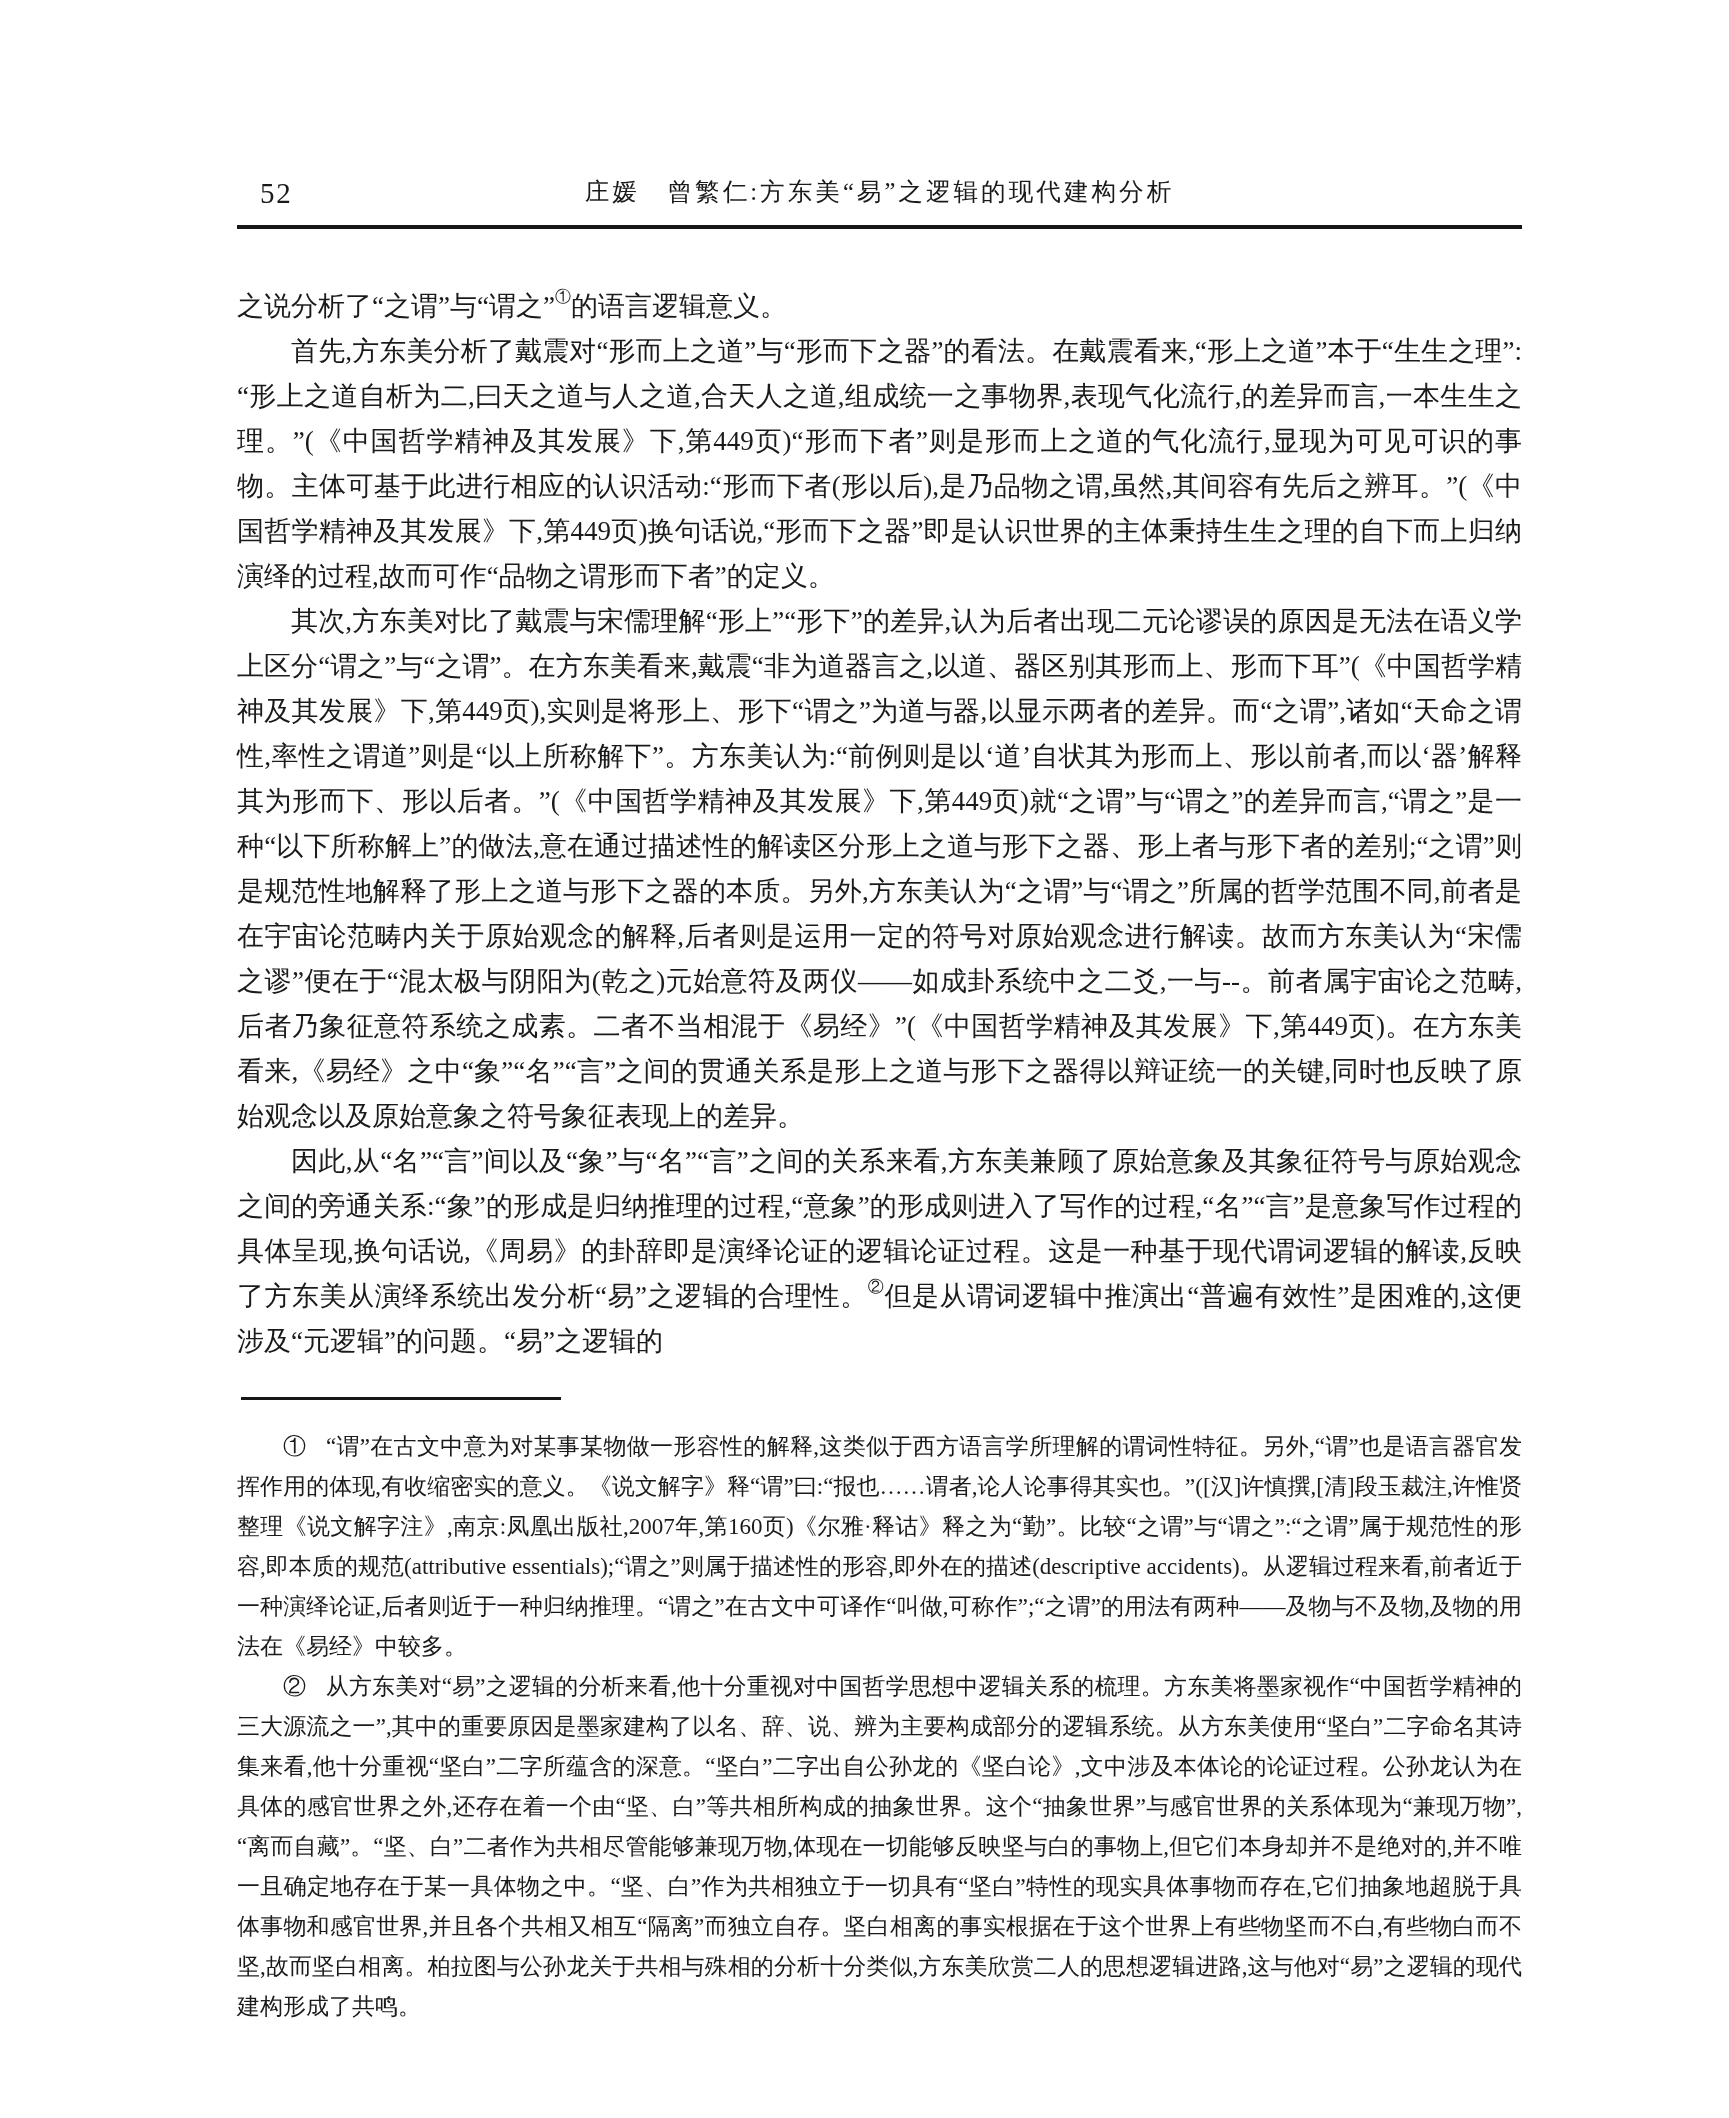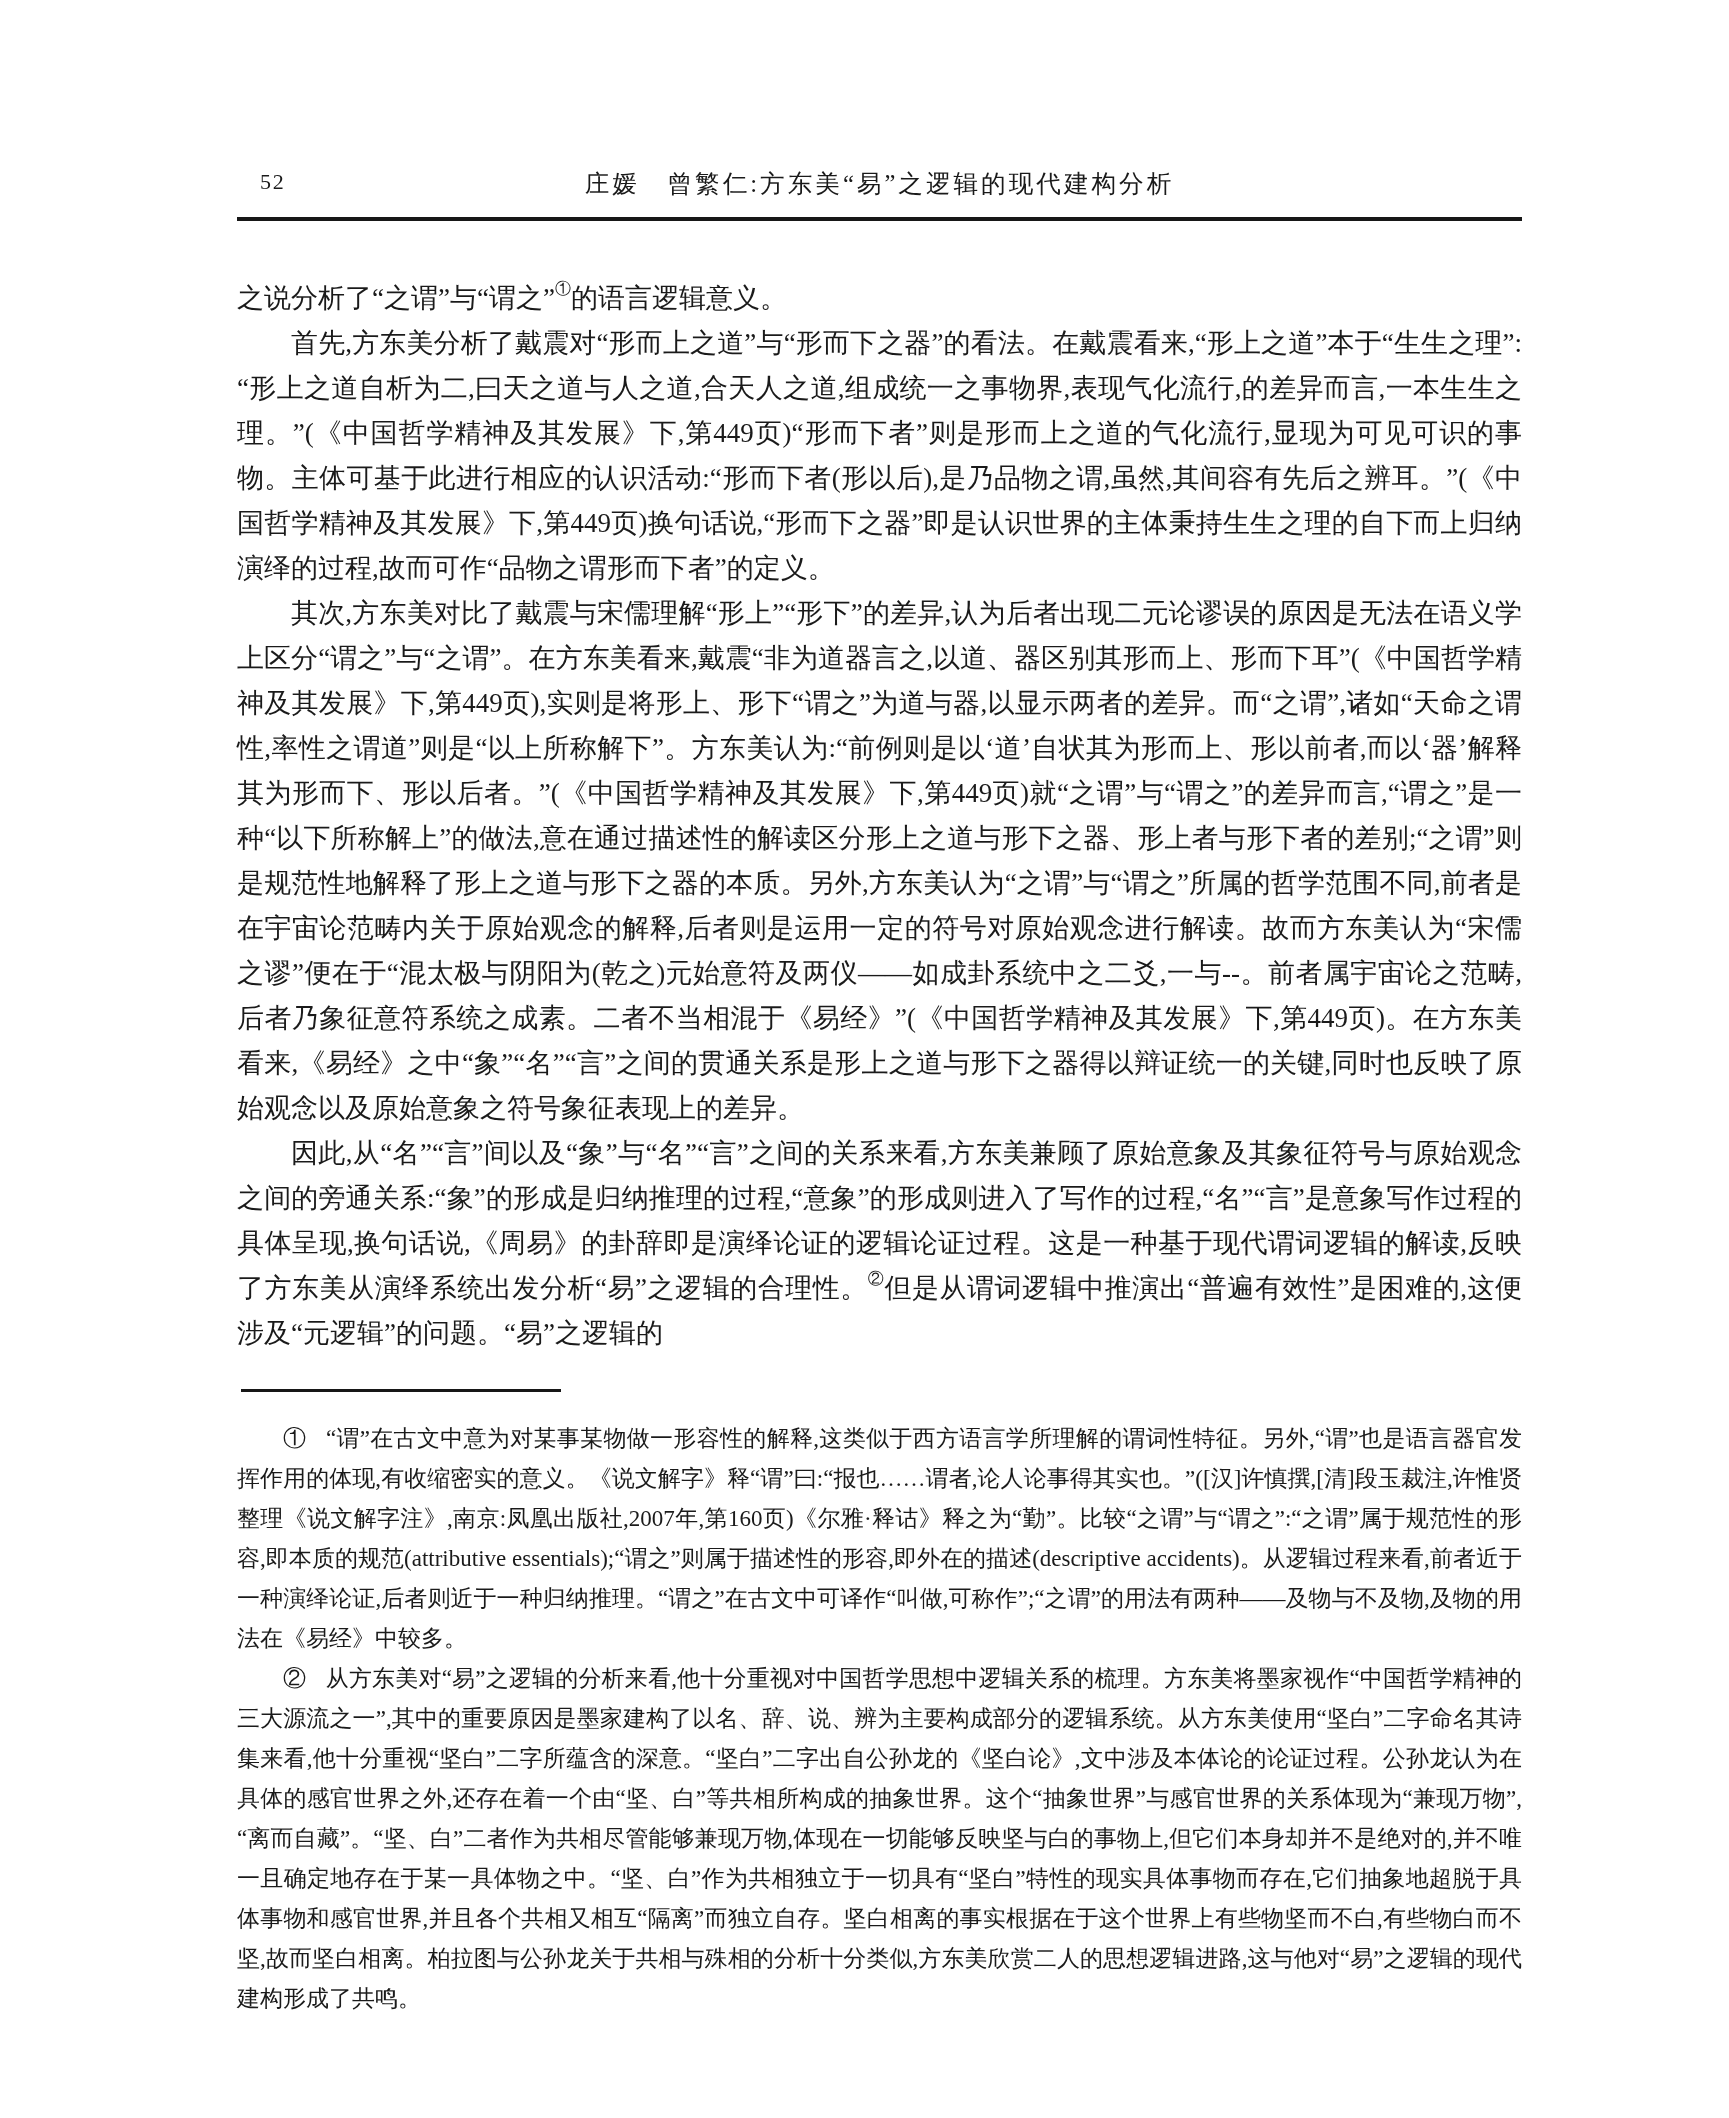--- a/index.html
+++ b/index.html
@@ -21,27 +21,28 @@
   }
   
   .header {
     position: relative;
     height: 36px;
   }
   .page-number {
     position: absolute;
     left: 23px;
     top: 1.7px;
-    font-size: 22px;
+    font-size: 29px;
     letter-spacing: 1.7px;
   }
   .running-title {
     text-align: center;
     font-size: 24.6px;
     letter-spacing: 3px;
+    margin-top: 8px;
   }
   .header-rule {
     height: 0;
     border-top: 4.2px solid #171717;
     margin-top: 13.6px;
   }
   
   .article {
     margin-top: 55px;
     font-size: 27px;

